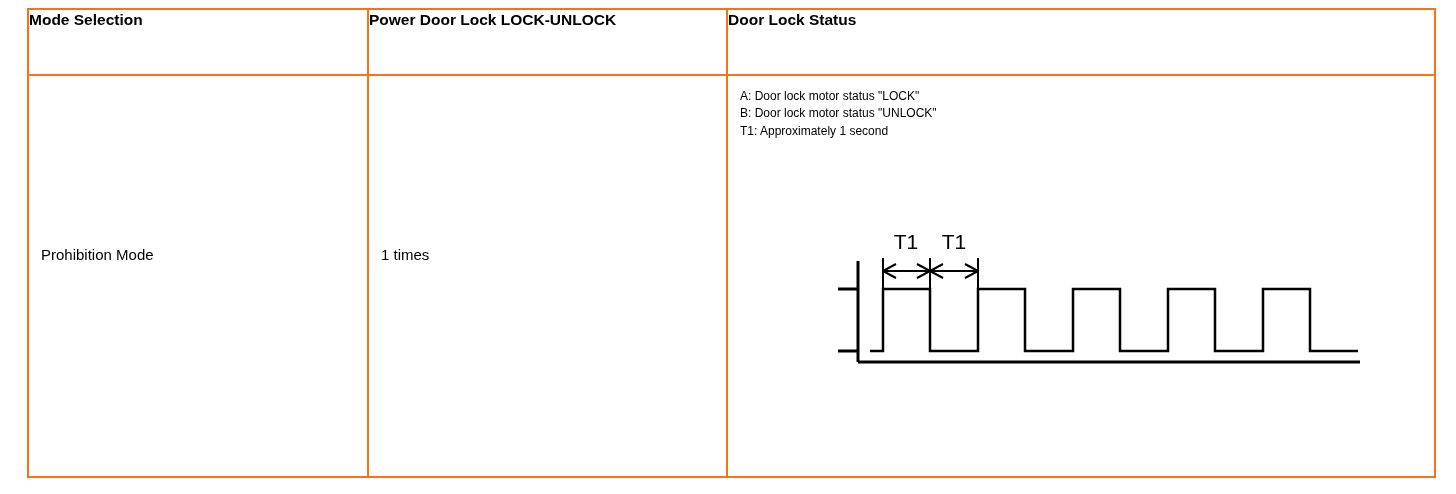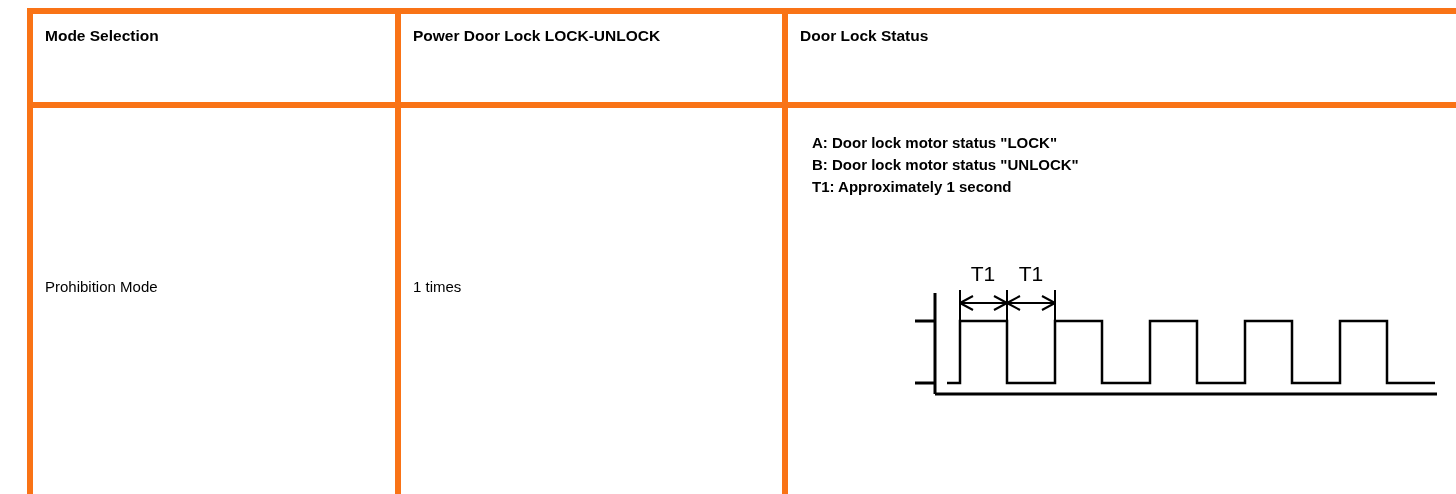--- a/index.html
+++ b/index.html
@@ -25,22 +25,22 @@
   .spec-table {
     position: absolute;
     left: 27px;
     top: 8px;
     width: 1401px;
     border-collapse: collapse;
     table-layout: fixed;
   }
   .spec-table td,
   .spec-table th {
-    border: 6px solid #f97316;
-    padding: 12px;
+    border: 2px solid #f97316;
+    padding: 0;
     vertical-align: top;
   }
 
   
   .hdr-cell {
     height: 64px;
     padding: 9px 11px 0 11px;
     font-size: 15.5px;
     font-weight: bold;
     line-height: 1.25;
@@ -64,35 +64,33 @@
   .mode-label,
   .times-label {
     position: absolute;
     top: 169px;
     left: 12px;
     font-size: 15px;
     line-height: 1.3;
   }
 
   .legend {
-    font-size: 15px;
+    font-size: 12px;
     line-height: 1.45;
     white-space: pre-line;
-    font-weight: bold;
   }
 
   
   .wave-wrap {
     position: absolute;
     left: 0;
     top: 0;
     width: 100%;
     height: 100%;
     pointer-events: none;
-    margin-left: 17px;
   }
   .wave-svg {
     position: absolute;
     left: 108px;
     top: 155px;
   }
   .wave-svg text {
     font-family: "Liberation Sans", sans-serif;
     font-size: 21px;
     fill: #000;

